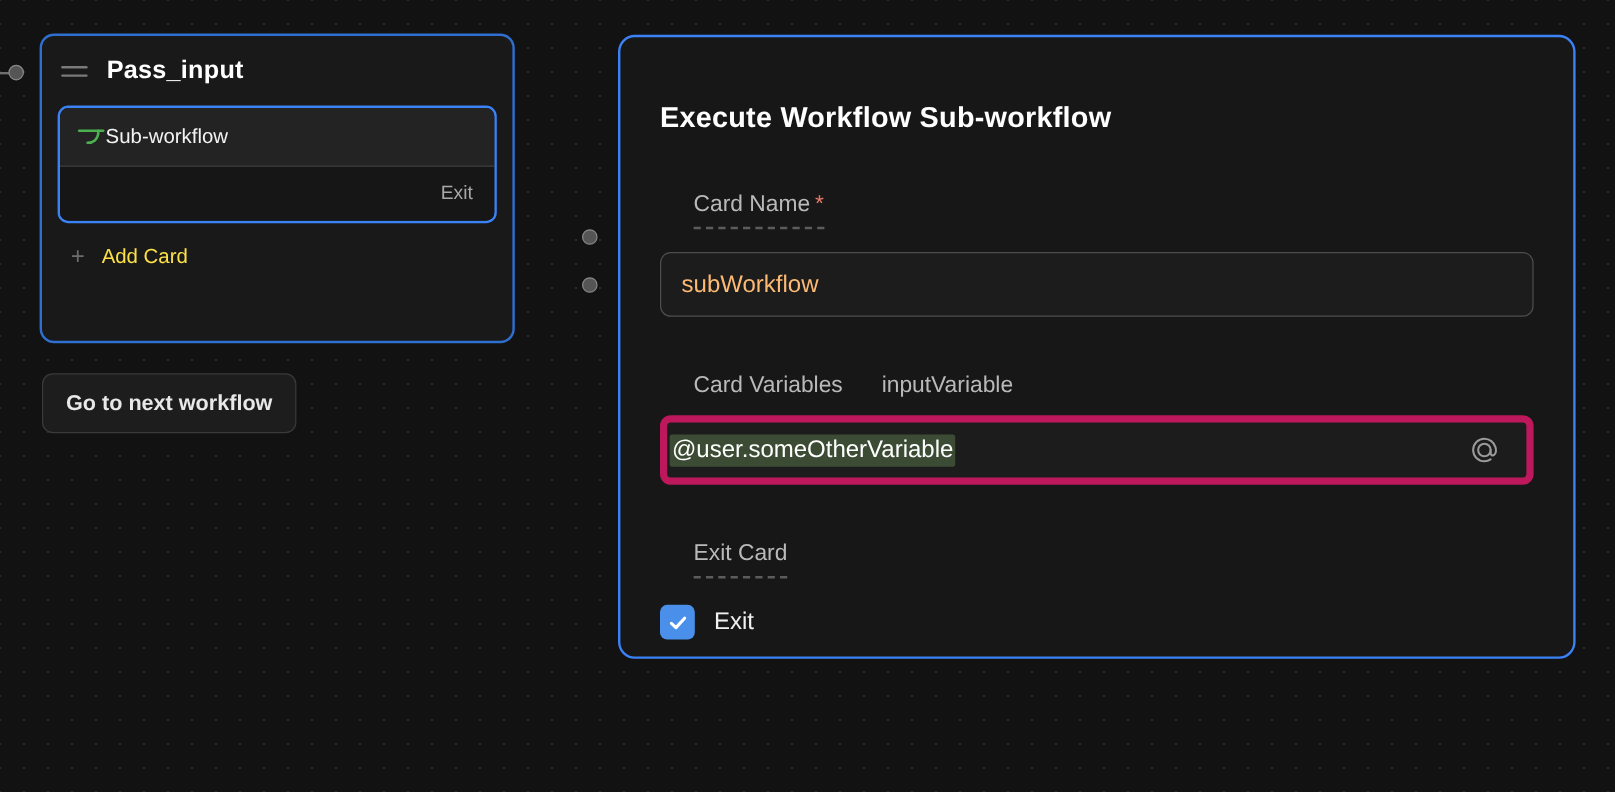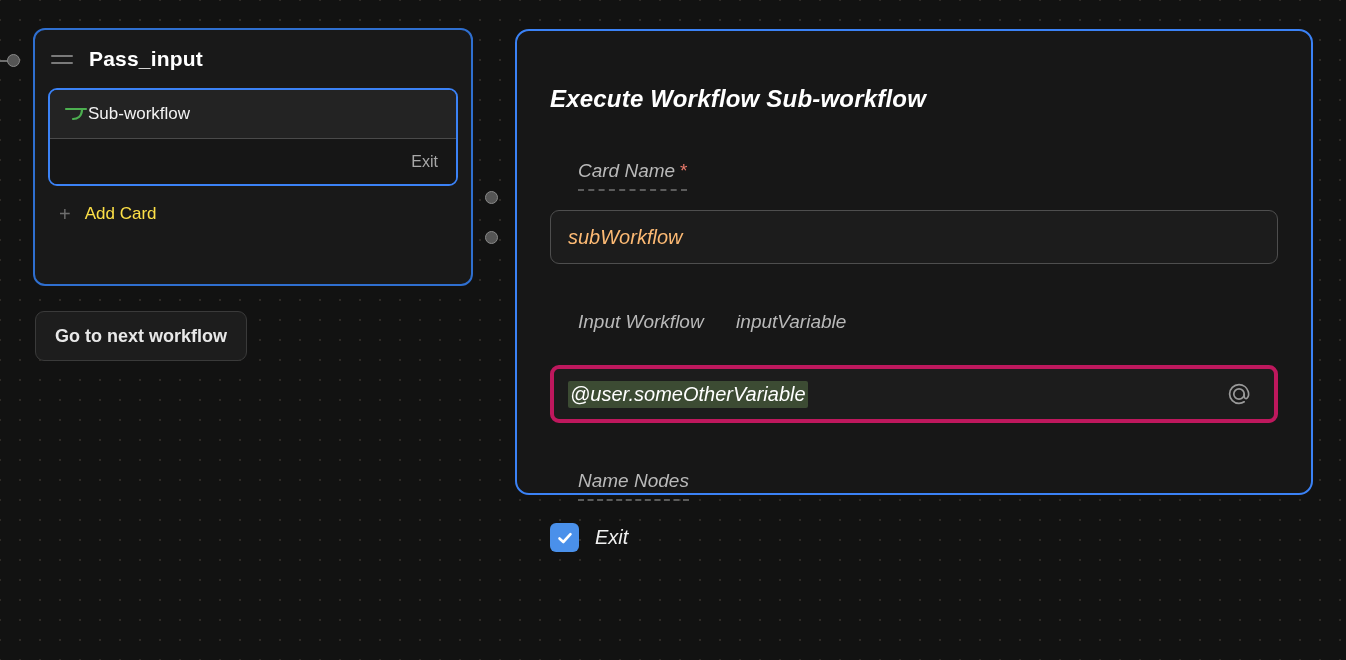--- a/index.html
+++ b/index.html
@@ -40,21 +40,21 @@
   }
   .handle-in { left: 7px; top: 54px; }
   .handle-out-1 { left: 485px; top: 191px; }
   .handle-out-2 { left: 485px; top: 231px; }
 
   
   .node {
     position: absolute;
     left: 33px;
     top: 28px;
-    width: 440px;
+    width: 396px;
     height: 258px;
     box-sizing: border-box;
     background: #191919;
     border: 2px solid #2f6fd0;
     border-radius: 12px;
     padding: 0;
   }
   .node-header {
     display: flex;
     align-items: center;
@@ -163,27 +163,26 @@
     box-sizing: border-box;
     cursor: pointer;
   }
 
   
   .panel {
     position: absolute;
     left: 515px;
     top: 29px;
     width: 798px;
-    height: 466px;
+    height: 520px;
     box-sizing: border-box;
     background: #171717;
     border: 2px solid #3b82f6;
     border-radius: 14px;
     padding: 34px 33px;
-    font-style: italic;
   }
   .panel-title {
     color: #ffffff;
     font-size: 24px;
     font-weight: bold;
     margin: 20px 0 0 0;
     letter-spacing: 0.2px;
   }
 
   .field-label {
@@ -213,30 +212,30 @@
     border: 1px solid #4e4e4e;
     border-radius: 9px;
     display: flex;
     align-items: center;
     padding: 0 17px;
     color: #fdba74;
     font-size: 20px;
   }
 
   .var-input {
-    margin-top: 32px;
+    margin-top: 13px;
     height: 58px;
     box-sizing: border-box;
     background: #1c1c1c;
-    border: 4px solid #be185d;
+    border: 6px solid #be185d;
     border-radius: 9px;
     display: flex;
     align-items: center;
     justify-content: space-between;
-    padding: 0 14px 0 14px;
+    padding: 0 14px 0 2px;
   }
   .var-token {
     background: #3c4b33;
     color: #ffffff;
     font-size: 20px;
     padding: 2px 2px;
     border-radius: 2px;
   }
   .at-icon {
     width: 30px;
@@ -315,35 +314,35 @@
 
   <div class="panel">
     <div class="panel-title">Execute Workflow Sub-workflow</div>
 
     <div>
       <span class="field-label"><span>Card Name</span><span class="req-star">*</span></span>
       <div class="text-input">subWorkflow</div>
     </div>
 
     <div>
-      <div class="field-label no-underline">Input Workflow</div>
+      <div class="field-label no-underline">Card Variables</div>
       <div class="field-label no-underline mt-small">inputVariable</div>
       <div class="var-input">
         <span class="var-token">@user.someOtherVariable</span>
         <span class="at-icon">
           <svg viewBox="0 0 30 30" width="30" height="30" fill="none" stroke="#9a9a9a" stroke-width="1.7">
             <circle cx="15" cy="15" r="5.2"></circle>
             <path d="M20.2 15 V17.2 C20.2 19.4 22 20.2 23.2 19 C24.6 17.6 25 15.2 24.2 12.6 C23 8.6 19.4 5.6 15 5.6 C9.8 5.6 5.6 9.8 5.6 15 C5.6 20.2 9.8 24.4 15 24.4 C17 24.4 18.8 23.8 20.2 22.8" stroke-linecap="round"></path>
           </svg>
         </span>
       </div>
     </div>
 
     <div>
-      <span class="field-label">Name Nodes</span>
+      <span class="field-label">Exit Card</span>
       <div class="checkbox-row">
         <span class="checkbox">
           <svg viewBox="0 0 20 20" width="20" height="20" fill="none" stroke="#ffffff" stroke-width="2.6" stroke-linecap="round" stroke-linejoin="round">
             <path d="M4.5 10.5 L8.3 14 L15.5 6.2"></path>
           </svg>
         </span>
         <span class="checkbox-label">Exit</span>
       </div>
     </div>
   </div>

